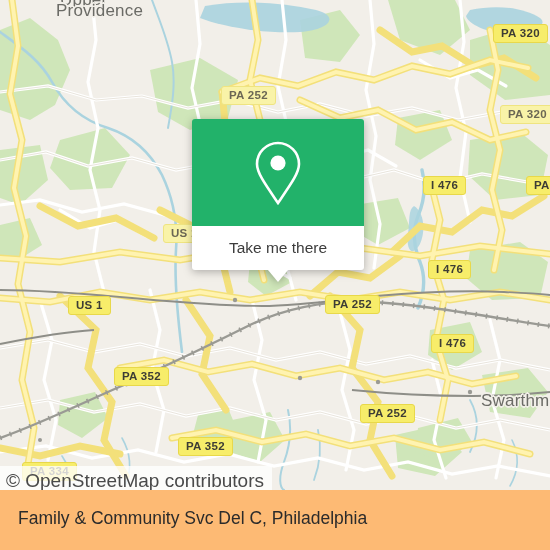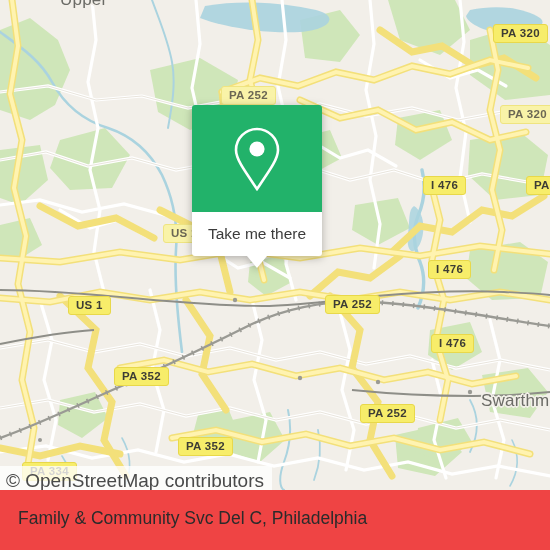--- a/index.html
+++ b/index.html
@@ -20,39 +20,39 @@
           -1.2px 1.2px #f2efe9, 1.2px 1.2px #f2efe9;}
 
   
   .shield{position:absolute;background:#f7ed6a;border:1.5px solid #e8d84a;
           border-radius:3px;color:#3d3d35;font-size:11.5px;font-weight:bold;
           letter-spacing:.3px;padding:2px 7px 3px;white-space:nowrap;
           line-height:12px;box-sizing:border-box;text-align:center;}
   .shield.pale{background:#f9f3a8;border-color:#efe481;color:#6b6754;}
 
   
-  #popup{position:absolute;left:192px;top:105px;width:130px;
+  #popup{position:absolute;left:192px;top:119px;width:172px;
          filter:drop-shadow(0 2px 4px rgba(0,0,0,.28));}
   #popup-head{height:107px;background:#22b26a;border-radius:3px 3px 0 0;
               display:flex;align-items:center;justify-content:center;}
   #popup-foot{height:44px;background:#fff;border-radius:0 0 3px 3px;
               display:flex;align-items:center;justify-content:center;}
   #popup-foot span{font-size:15.5px;color:#3c3c3c;}
   #popup-tail{position:absolute;left:50%;top:151px;margin-left:-10px;
               width:0;height:0;border-left:10px solid transparent;
               border-right:10px solid transparent;border-top:12px solid #fff;}
 
   
   #attrib{position:absolute;left:0;top:466px;background:rgba(255,255,255,.78);
           padding:4px 8px 5px 6px;font-size:19px;color:#4a4a4a;
           white-space:nowrap;}
 
   
   #footer{position:absolute;left:0;top:490px;width:550px;height:60px;
-          background:#ef4444;display:flex;align-items:center;}
+          background:#fdba74;display:flex;align-items:center;}
   #footer-title{position:absolute;left:18px;top:18px;font-size:17.5px;
                 color:#2b2b2b;white-space:nowrap;}
 </style>
 </head>
 <body>
 
 <div id="root">
 
   <div id="map">
     <svg id="mapsvg" width="550" height="490" viewBox="0 0 550 490">
@@ -219,20 +219,21 @@
           <circle cx="235" cy="300" r="2.2"></circle>
           <circle cx="300" cy="378" r="2.2"></circle>
           <circle cx="378" cy="382" r="2.2"></circle>
           <circle cx="470" cy="392" r="2.2"></circle>
           <circle cx="40" cy="440" r="2"></circle>
         </g>
       </g>
     </svg>
 
     <div class="town" style="left:60px;top:-10px;">Upper</div>
+    <div class="town" style="left:56px;top:1px;">Providence</div>
     <div class="town" style="left:481px;top:391px;">Swarthmore</div>
 
     <div class="shield" style="left:493px;top:24px;">PA 320</div>
     <div class="shield pale" style="left:221px;top:86px;">PA 252</div>
     <div class="shield pale" style="left:500px;top:105px;">PA 320</div>
     <div class="shield" style="left:423px;top:176px;">I 476</div>
     <div class="shield" style="left:526px;top:176px;">PA 4</div>
     <div class="shield pale" style="left:163px;top:224px;">US 1</div>
     <div class="shield" style="left:428px;top:260px;">I 476</div>
     <div class="shield" style="left:68px;top:296px;">US 1</div>

